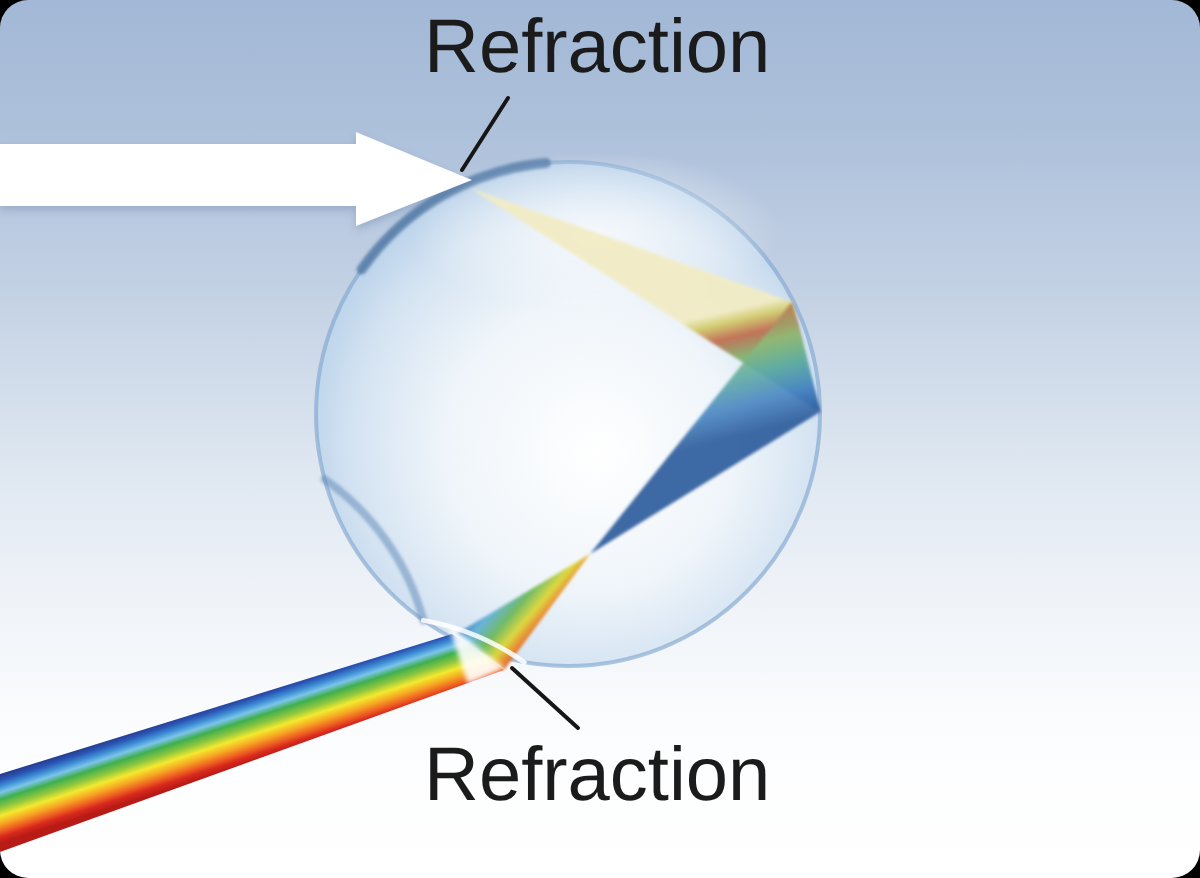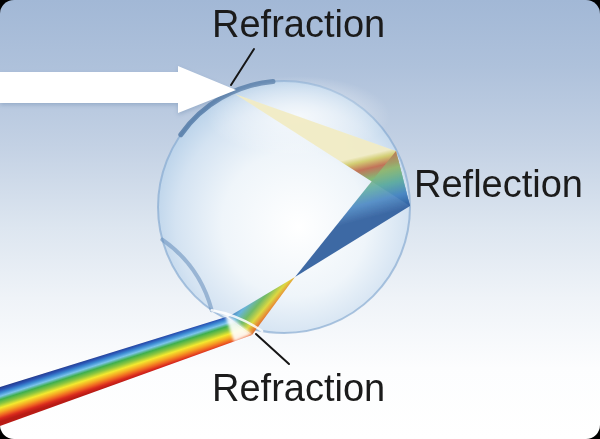--- a/index.html
+++ b/index.html
@@ -128,16 +128,15 @@
 
     <polygon points="0,72 178,72 178,66 236,90 178,113 178,103 0,103" style="filter: drop-shadow(0 2px 2px rgba(90,120,160,0.35));" fill="#ffffff"></polygon>
 
     <line x1="254" y1="49" x2="231" y2="85" stroke="#161616" stroke-width="2" stroke-linecap="round"></line>
     <line x1="256" y1="334" x2="289" y2="364" stroke="#161616" stroke-width="2" stroke-linecap="round"></line>
   </svg>
 
   <div class="label" id="label-refraction-top">Refraction</div>
 
 
-  <div class="label" id="label-reflection">Reflection</div>
 
   <div class="label" id="label-refraction-bottom">Refraction</div>
 </div>
 
 </body></html>

